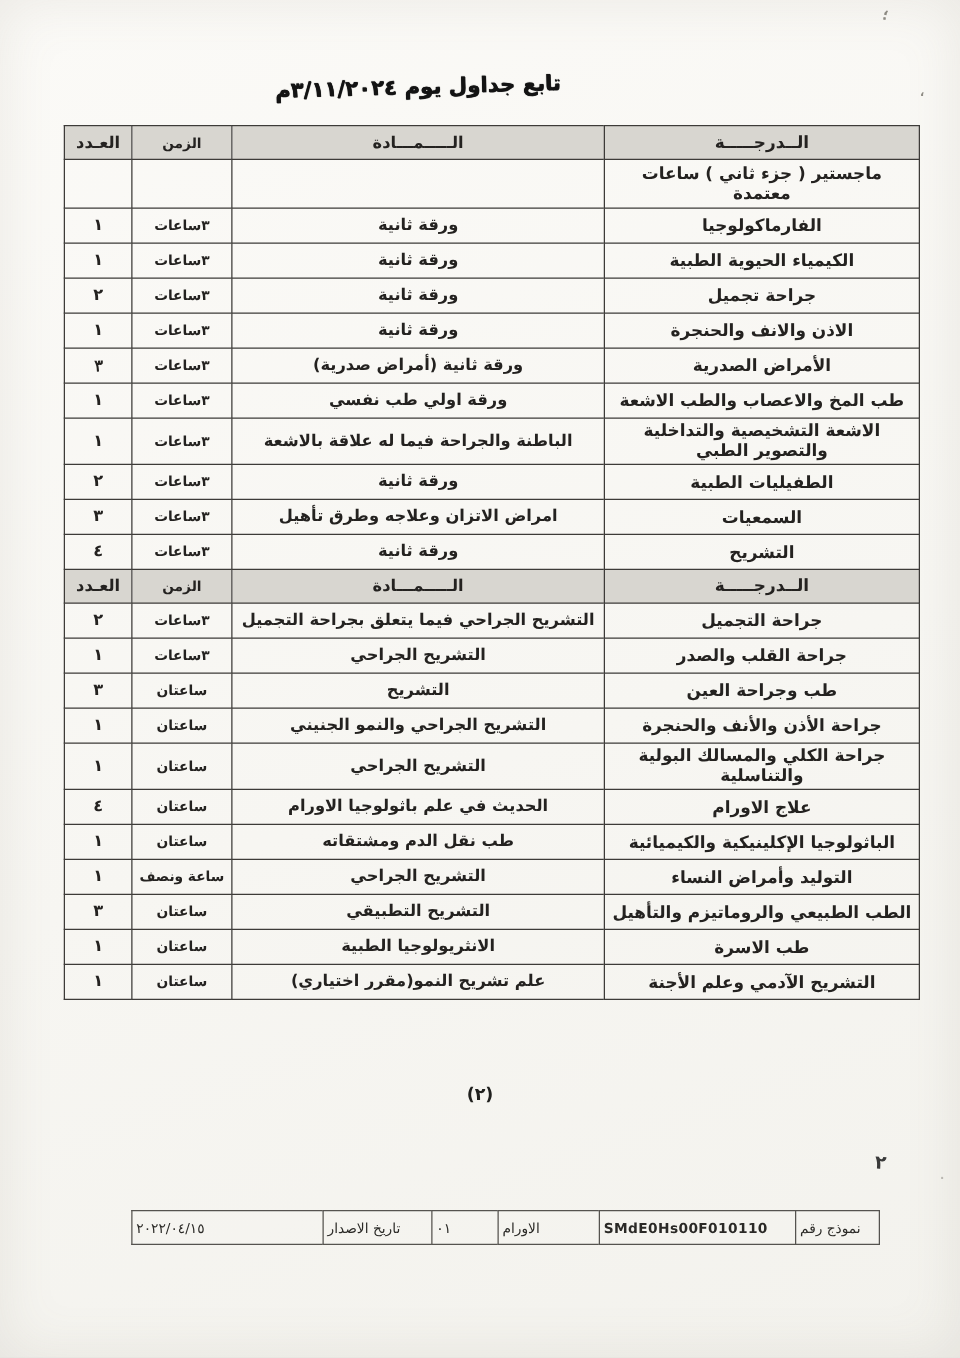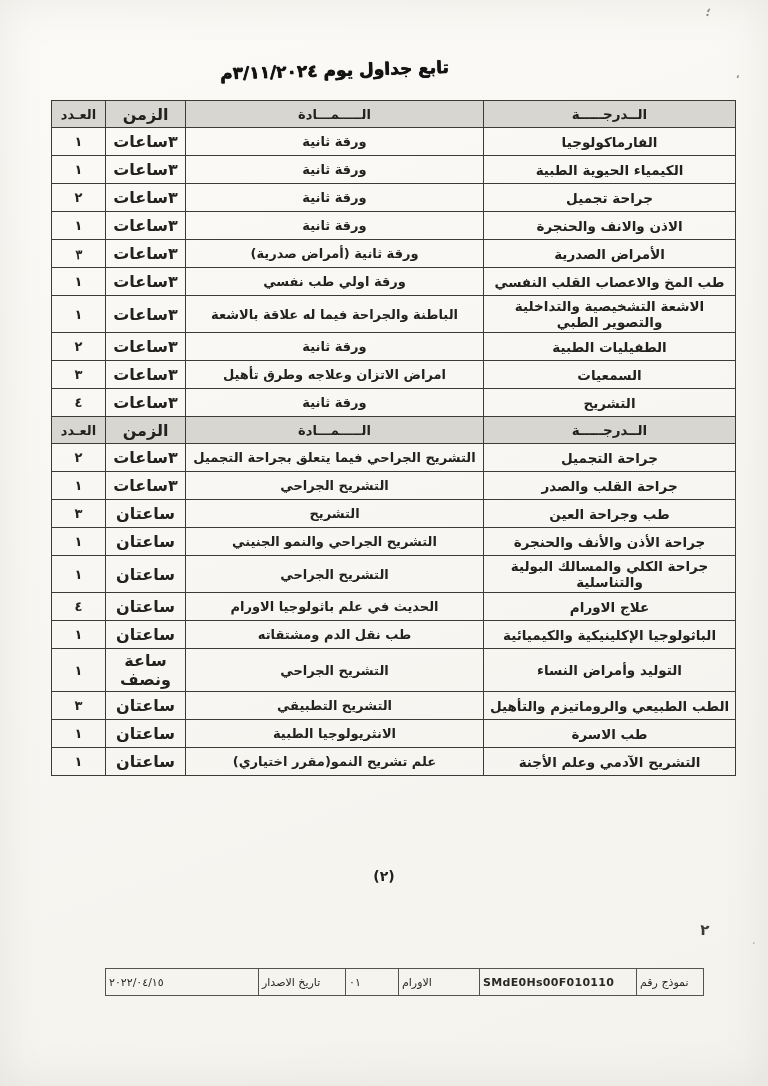--- a/index.html
+++ b/index.html
@@ -22,21 +22,21 @@
     border-collapse:collapse; table-layout:fixed;
   }
   .main-table td {
     border:1px solid #3d3b38; text-align:center; vertical-align:middle;
     padding:2px 4px; font-weight:bold; color:#242220; overflow:hidden;
   }
   .hcell { background:#d8d6d0; height:22px; font-size:12.5px; color:#2b2a27; }
   .cell { height:23px; font-size:13px; }
   td.col-degree { font-size:13.5px;margin-left:12px; }
   td.col-subject { font-size:13px; }
-  td.col-time { font-size:16px; }
+  td.col-time { font-size:11px; }
   td.col-count { font-size:13px; }
   .section-row .cell { height:34px; }
   .section-row.tall .cell { height:44px; }
   .section-title { font-size:13.5px; color:#1d1c1a; }
   .hand { font-size:19px; font-family:"DejaVu Serif", serif; transform:rotate(-3deg); }
   .page-number {
     position:absolute; top:868px; left:0; width:100%;
     text-align:center; font-weight:bold; font-size:14px; color:#20201e;
   }
   .hand-mark {
@@ -79,20 +79,26 @@
         <col style="width:80px">
         <col style="width:54px">
     </colgroup>
     <tbody id="table-body">
         <tr class="header-row">
           <td class="hcell col-degree">الــدرجـــــة</td>
           <td class="hcell col-subject">الـــــمـــادة</td>
           <td class="hcell col-time">الزمن</td>
           <td class="hcell col-count">العـدد</td>
         </tr>
+        <tr class="section-row">
+          <td class="cell col-degree section-title">ماجستير ( جزء ثاني ) ساعات معتمدة</td>
+          <td class="cell col-subject"></td>
+          <td class="cell col-time"></td>
+          <td class="cell col-count"></td>
+        </tr>
         <tr>
           <td class="cell col-degree">الفارماكولوجيا</td>
           <td class="cell col-subject">ورقة ثانية</td>
           <td class="cell col-time">٣ساعات</td>
           <td class="cell col-count">١</td>
         </tr>
         <tr>
           <td class="cell col-degree">الكيمياء الحيوية الطبية</td>
           <td class="cell col-subject">ورقة ثانية</td>
           <td class="cell col-time">٣ساعات</td>
@@ -110,21 +116,21 @@
           <td class="cell col-time">٣ساعات</td>
           <td class="cell col-count">١</td>
         </tr>
         <tr>
           <td class="cell col-degree">الأمراض الصدرية</td>
           <td class="cell col-subject">ورقة ثانية (أمراض صدرية)</td>
           <td class="cell col-time">٣ساعات</td>
           <td class="cell col-count hand">٣</td>
         </tr>
         <tr>
-          <td class="cell col-degree">طب المخ والاعصاب القلب النفسي</td>
+          <td class="cell col-degree">طب المخ والاعصاب والطب الاشعة</td>
           <td class="cell col-subject">ورقة اولي طب نفسي</td>
           <td class="cell col-time">٣ساعات</td>
           <td class="cell col-count">١</td>
         </tr>
         <tr>
           <td class="cell col-degree">الاشعة التشخيصية والتداخلية والتصوير الطبي</td>
           <td class="cell col-subject">الباطنة والجراحة فيما له علاقة بالاشعة</td>
           <td class="cell col-time">٣ساعات</td>
           <td class="cell col-count">١</td>
         </tr>

